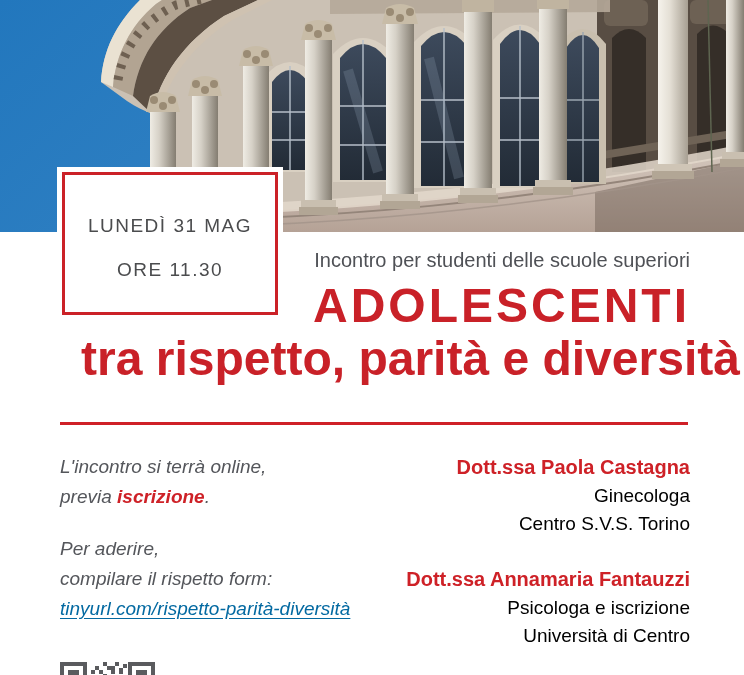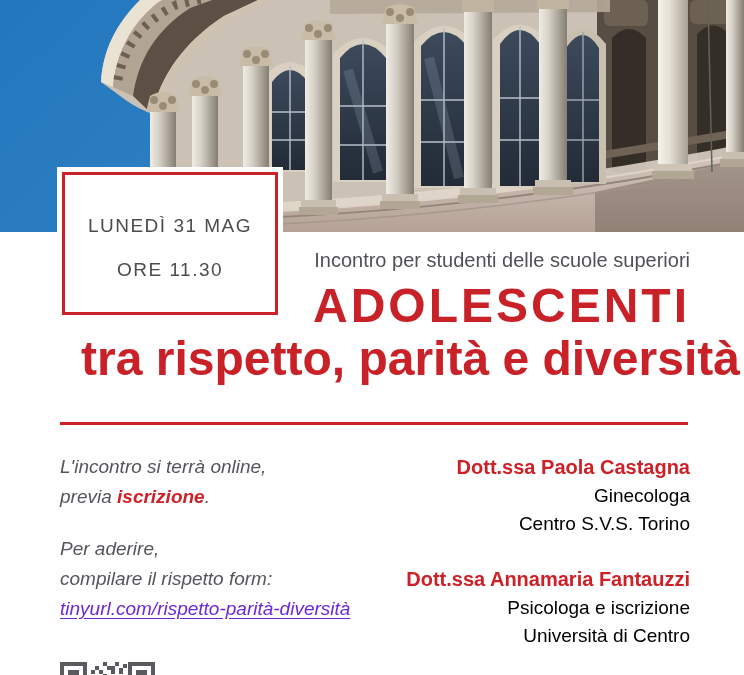--- a/index.html
+++ b/index.html
@@ -26,21 +26,21 @@
   .headline{position:absolute;top:249px;right:54px;left:60px;text-align:right;margin-left:21px;}
   .audience{font-size:20px;color:#4f5156;margin:0 0 9px 0;}
   .title-1{font-size:48px;line-height:50px;color:#c92128;letter-spacing:3px;margin:0;white-space:nowrap;}
   .title-2{font-size:48px;line-height:56px;color:#c92128;margin:0;white-space:nowrap;}
   
   .red-rule{position:absolute;left:60px;right:56px;top:422px;height:3px;background:#cf2027;}
   
   .info-col{position:absolute;left:60px;top:452px;font-size:19px;line-height:30px;font-style:italic;}
   .info-gap{height:22px;}
   .signup-word{color:#ce2127;font-weight:bold;}
-  .form-link{color:#6d28d9;text-decoration:underline;text-underline-offset:3px;cursor:pointer;}
+  .form-link{color:#0369a1;text-decoration:underline;text-underline-offset:3px;cursor:pointer;}
   .speakers-col{position:absolute;right:54px;top:452px;text-align:right;}
   .speaker{margin:0 0 26px 0;}
   .speaker-name{font-size:20px;line-height:30px;font-weight:bold;color:#ce2127;white-space:nowrap;}
   .speaker-role,.speaker-org{font-size:19px;line-height:28px;color:#000000;white-space:nowrap;}
   
   .qr{position:absolute;left:60px;top:662px;width:95px;height:95px;}
 </style>
 </head>
 <body>
 

